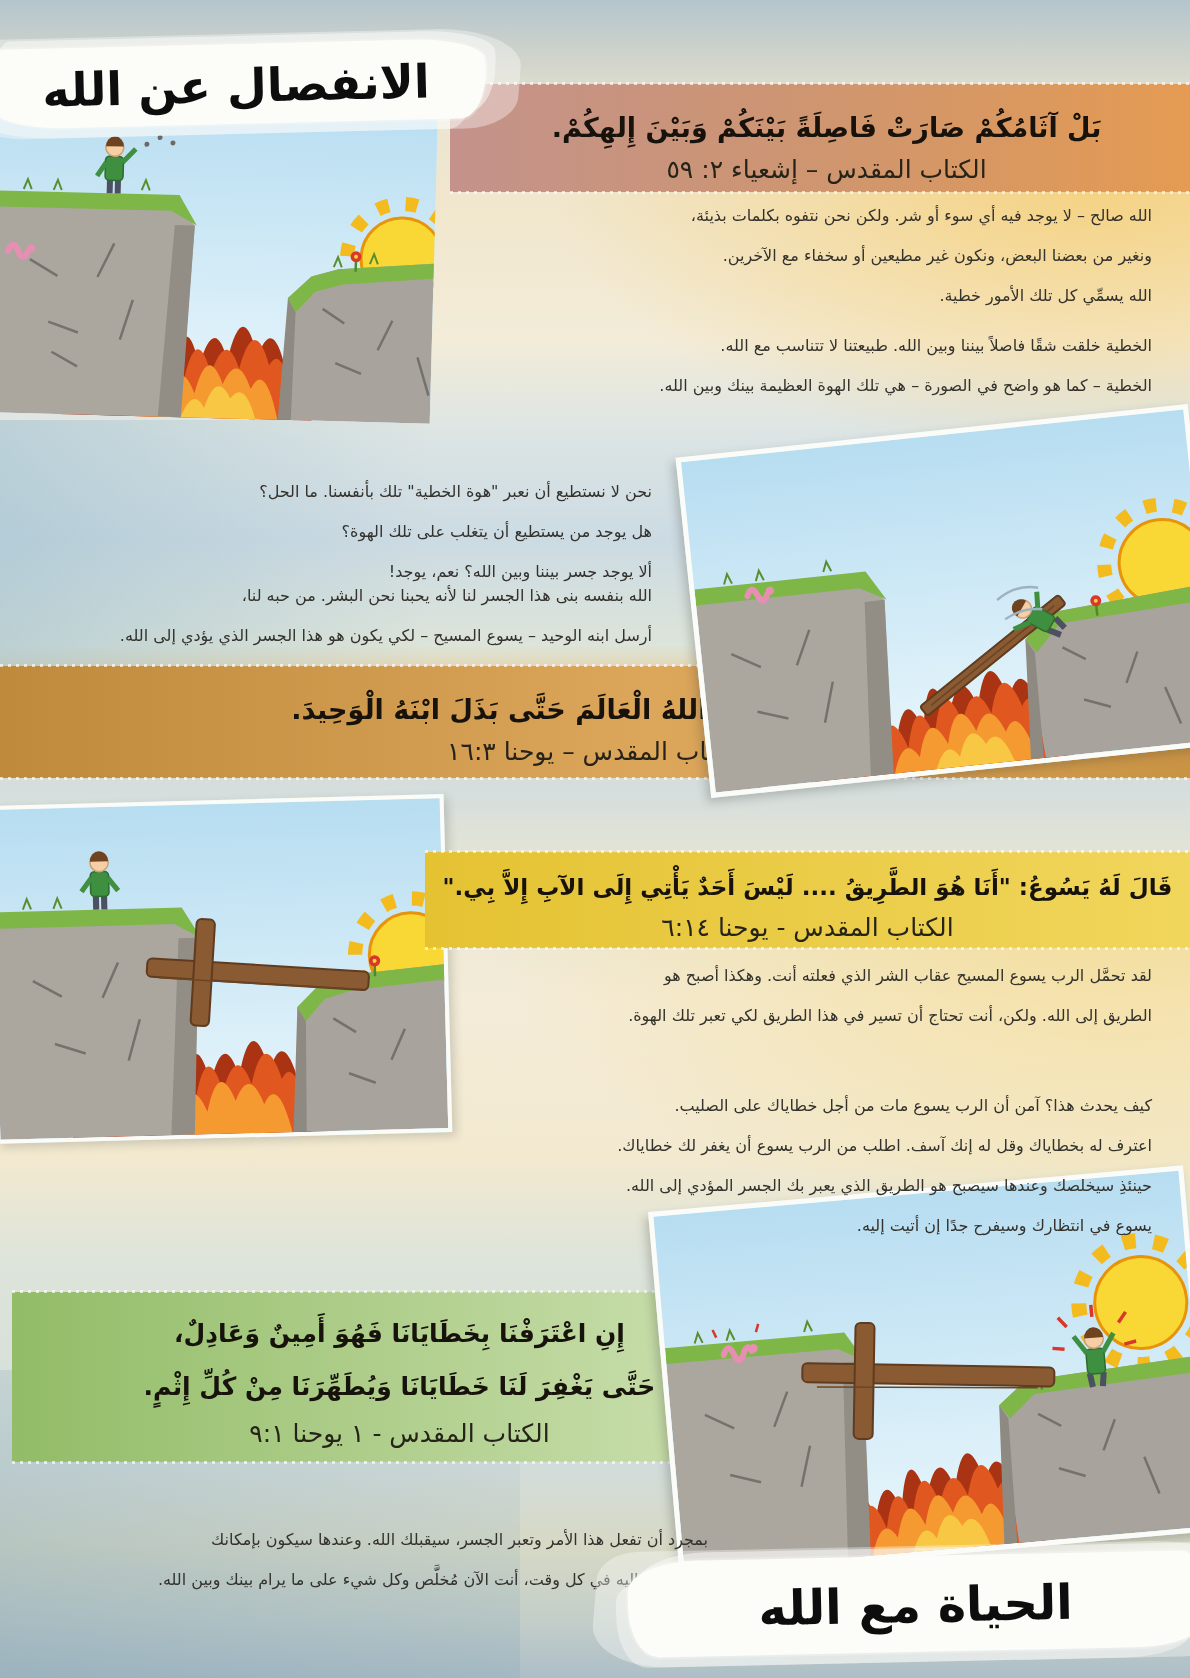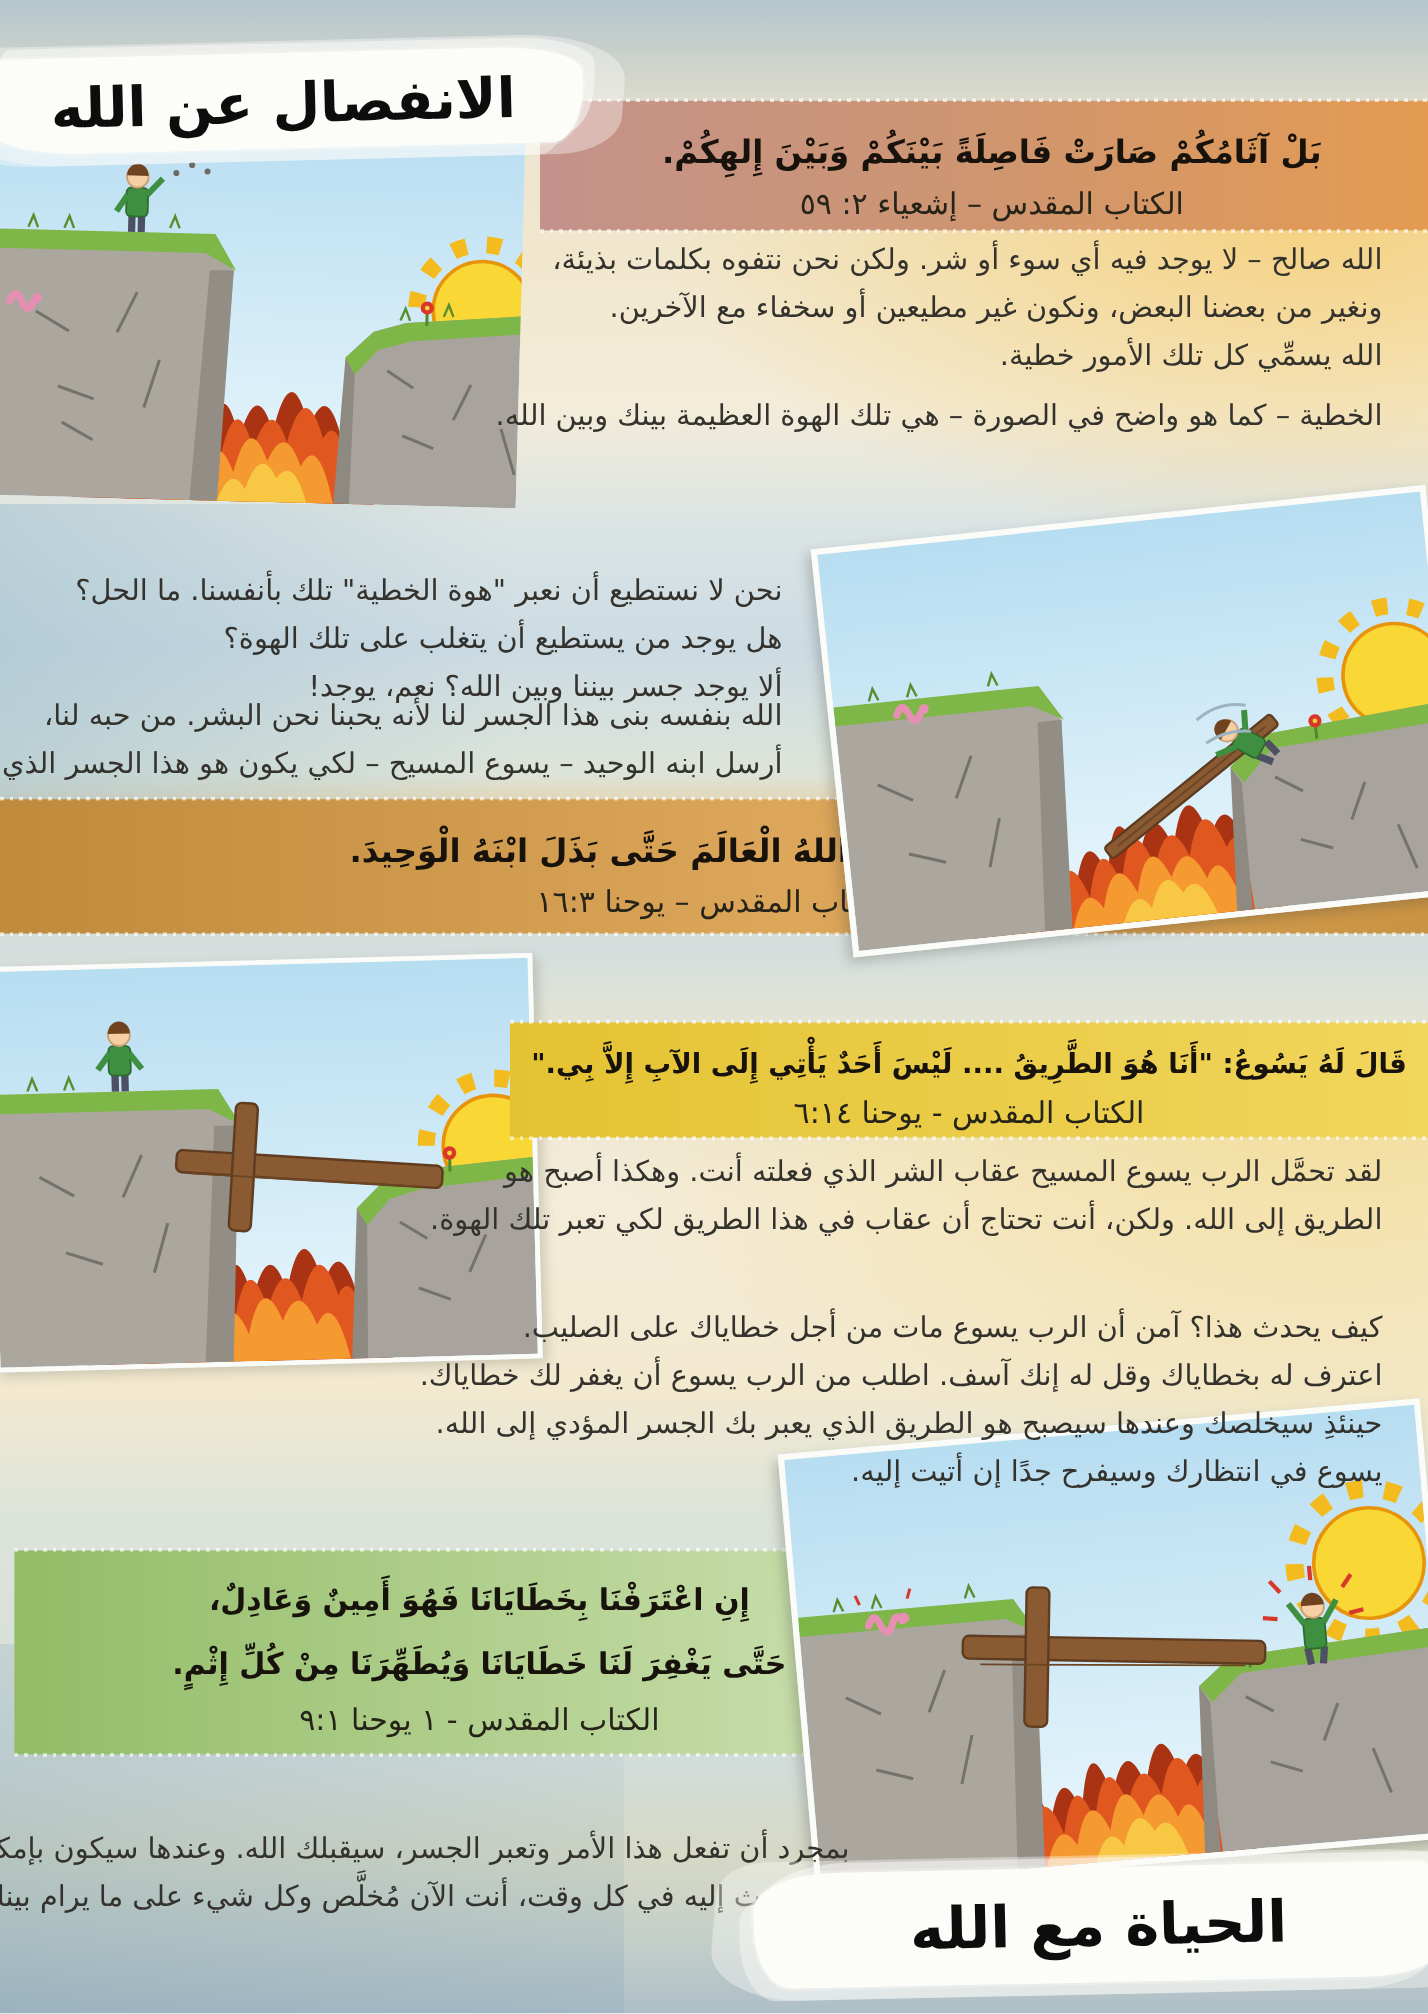--- a/index.html
+++ b/index.html
@@ -35,21 +35,21 @@
     background:linear-gradient(90deg,var(--banner-john146-left,#e4c232),var(--banner-john146-right,#f1d65c));}
   .banner-john19{left:12px;top:1292px;width:775px;height:170px;padding-top:16px;
     background:linear-gradient(90deg,var(--banner-john19-left,#92bc67),var(--banner-john19-right,#cfe2b4));}
   .verse{font-weight:700;color:#17130c;font-size:27px;line-height:1.6;white-space:nowrap;direction:rtl;}
   .banner-john146 .verse{font-size:23px;line-height:1.7;}
   .banner-john19 .verse{font-size:25px;line-height:2.1;}
   .vref{font-size:25px;color:#262319;margin-top:6px;direction:rtl;white-space:nowrap;}
   .vwrap{margin:0 auto;}
 
   .para{position:absolute;direction:rtl;text-align:right;z-index:3;
-    color:var(--body-text,#34322d);font-size:24px;line-height:40px;}
+    color:var(--body-text,#34322d);font-size:16px;line-height:40px;}
   .para .tline{white-space:nowrap;}
   .p1{top:196px;right:38px;width:690px;}
   .p2{top:326px;right:38px;width:690px;}
   .p3{top:444px;right:538px;width:650px;margin-top:28px;}
   .p4{top:576px;right:538px;width:650px;}
   .p5{top:956px;right:38px;width:720px;}
   .p6{top:1042px;right:38px;width:720px;margin-top:44px;}
   .p7{top:1520px;right:482px;width:708px;}
 
   .brush{position:absolute;z-index:4;background:#fcfcf9;
@@ -152,20 +152,21 @@
     <div class="verse">بَلْ آثَامُكُمْ صَارَتْ فَاصِلَةً بَيْنَكُمْ وَبَيْنَ إِلهِكُمْ.</div>
     <div class="vref">الكتاب المقدس – إشعياء ٢: ٥٩</div>
   </div>
 
   <div class="para p1">
     <div class="tline">الله صالح – لا يوجد فيه أي سوء أو شر. ولكن نحن نتفوه بكلمات بذيئة،</div>
     <div class="tline">ونغير من بعضنا البعض، ونكون غير مطيعين أو سخفاء مع الآخرين.</div>
     <div class="tline">الله يسمِّي كل تلك الأمور خطية.</div>
   </div>
   <div class="para p2">
+    <div class="tline">الخطية خلقت شقًا فاصلاً بيننا وبين الله. طبيعتنا لا تتناسب مع الله.</div>
     <div class="tline">الخطية – كما هو واضح في الصورة – هي تلك الهوة العظيمة بينك وبين الله.</div>
   </div>
   <div class="para p3">
     <div class="tline">نحن لا نستطيع أن نعبر "هوة الخطية" تلك بأنفسنا. ما الحل؟</div>
     <div class="tline">هل يوجد من يستطيع أن يتغلب على تلك الهوة؟</div>
     <div class="tline">ألا يوجد جسر بيننا وبين الله؟ نعم، يوجد!</div>
   </div>
   <div class="para p4">
     <div class="tline">الله بنفسه بنى هذا الجسر لنا لأنه يحبنا نحن البشر. من حبه لنا،</div>
     <div class="tline">أرسل ابنه الوحيد – يسوع المسيح – لكي يكون هو هذا الجسر الذي يؤدي إلى الله.</div>
@@ -289,21 +290,21 @@
     </svg>
   </div>
 
   <div class="banner banner-john146">
     <div class="verse">قَالَ لَهُ يَسُوعُ: "أَنَا هُوَ الطَّرِيقُ .... لَيْسَ أَحَدٌ يَأْتِي إِلَى الآبِ إِلاَّ بِي."</div>
     <div class="vref">الكتاب المقدس - يوحنا ٦:١٤</div>
   </div>
 
   <div class="para p5">
     <div class="tline">لقد تحمَّل الرب يسوع المسيح عقاب الشر الذي فعلته أنت. وهكذا أصبح هو</div>
-    <div class="tline">الطريق إلى الله. ولكن، أنت تحتاج أن عقاب في هذا الطريق لكي تعبر تلك الهوة.</div>
+    <div class="tline">الطريق إلى الله. ولكن، أنت تحتاج أن تسير في هذا الطريق لكي تعبر تلك الهوة.</div>
   </div>
   <div class="para p6">
     <div class="tline">كيف يحدث هذا؟ آمن أن الرب يسوع مات من أجل خطاياك على الصليب.</div>
     <div class="tline">اعترف له بخطاياك وقل له إنك آسف. اطلب من الرب يسوع أن يغفر لك خطاياك.</div>
     <div class="tline">حينئذِ سيخلصك وعندها سيصبح هو الطريق الذي يعبر بك الجسر المؤدي إلى الله.</div>
     <div class="tline">يسوع في انتظارك وسيفرح جدًا إن أتيت إليه.</div>
   </div>
 
   <div class="banner banner-john19">
     <div class="verse">إِنِ اعْتَرَفْنَا بِخَطَايَانَا فَهُوَ أَمِينٌ وَعَادِلٌ،</div>

